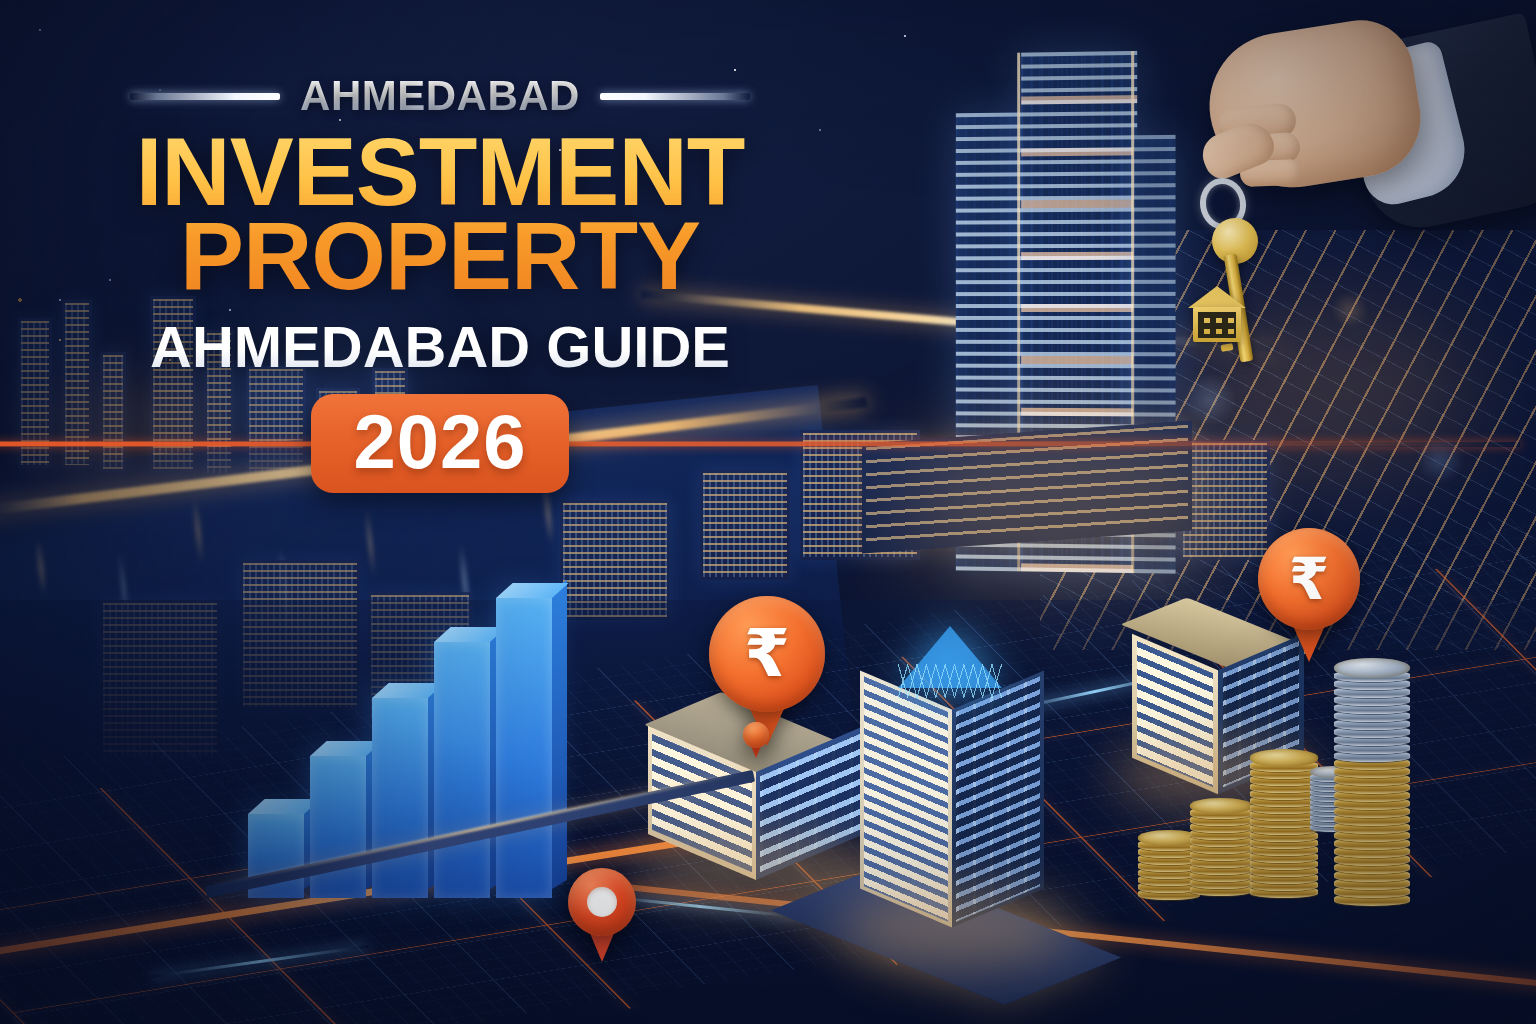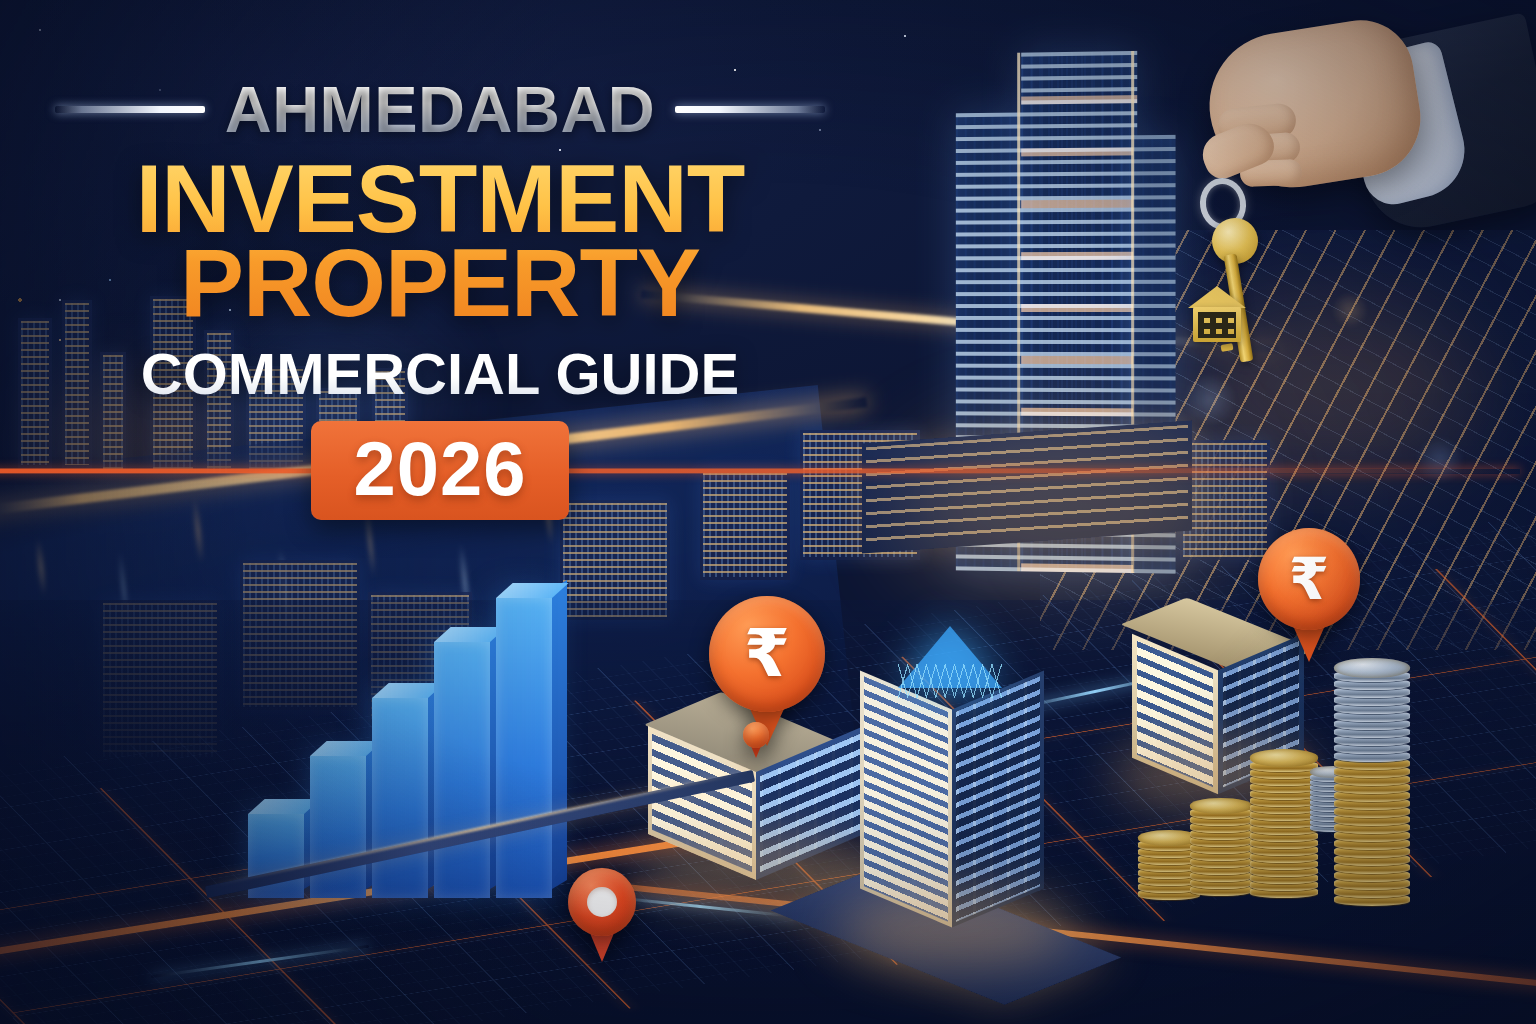--- a/index.html
+++ b/index.html
@@ -524,21 +524,21 @@
   .kicker-row{ display:flex; align-items:center; justify-content:center; gap:20px; }
   .rule{
     height:7px; width:150px; border-radius:2px;
     background:linear-gradient(90deg, rgba(255,255,255,0) 0%, rgba(226,234,248,.95) 35%, #ffffff 72%, rgba(210,222,242,.9) 100%);
     box-shadow:0 0 10px rgba(190,215,255,.55);
   }
   .rule.left{ background:linear-gradient(90deg, rgba(255,255,255,0) 0%, rgba(200,216,242,.5) 18%, #f2f6fd 70%, #ffffff 100%); }
   .rule.right{ background:linear-gradient(90deg, #ffffff 0%, #f2f6fd 30%, rgba(200,216,242,.5) 82%, rgba(255,255,255,0) 100%); }
 
   .kicker{
-    font-size:65px; font-weight:700; letter-spacing:.5px;
+    font-size:42px; font-weight:700; letter-spacing:.5px;
     background:linear-gradient(180deg,#ffffff 0%,#ffffff 42%,#c3ccdd 72%,#8e99ad 100%);
     -webkit-background-clip:text; background-clip:text; color:transparent;
     text-shadow:0 3px 10px rgba(0,0,0,.45);
     white-space:nowrap;
   }
   .headline{
     text-align:center; font-size:96px; font-weight:700; line-height:.92;
     letter-spacing:-1px;
     background:linear-gradient(180deg,#ffd569 0%,#ffc247 30%,#f89b2a 62%,#f08420 100%);
     -webkit-background-clip:text; background-clip:text; color:transparent;
@@ -555,21 +555,21 @@
   }
   .year-row{ position:relative; display:flex; justify-content:center; margin-top:14px; }
   .year-line{
     position:absolute; left:-20px; right:-640px; top:50%; height:5px; transform:translateY(-50%);
     background:linear-gradient(90deg, rgba(236,90,40,.95) 0%, rgba(236,95,45,.85) 55%, rgba(236,90,40,0) 100%);
     box-shadow:0 0 10px rgba(236,90,40,.55);
   }
   .year-badge{
     position:relative; z-index:2;
     background:linear-gradient(180deg,#f0733a 0%,#e55f28 55%,#d9541f 100%);
-    border-radius:10px;
+    border-radius:22px;
     padding:8px 42px 12px;
     box-shadow:0 10px 26px rgba(0,0,0,.45);
     text-align:right;
   }
   .year-badge span{
     font-size:76px; font-weight:700; color:#fff; letter-spacing:1px; line-height:1.05;
     text-shadow:0 4px 8px rgba(120,40,10,.45);
     display:block;
   }
 
@@ -869,21 +869,21 @@
       <div class="rule left"></div>
       <div class="kicker">AHMEDABAD</div>
       <div class="rule right"></div>
     </div>
 
     <div class="headline">
       <span>INVESTMENT</span>
       <span class="l2">PROPERTY</span>
     </div>
 
-    <div class="subhead">COMMERCIAL GUIDE</div>
+    <div class="subhead">AHMEDABAD GUIDE</div>
 
     <div class="year-row">
       <div class="year-line"></div>
       <div class="year-badge">
         <span>2026</span>
       </div>
     </div>
 
   </div>
 

